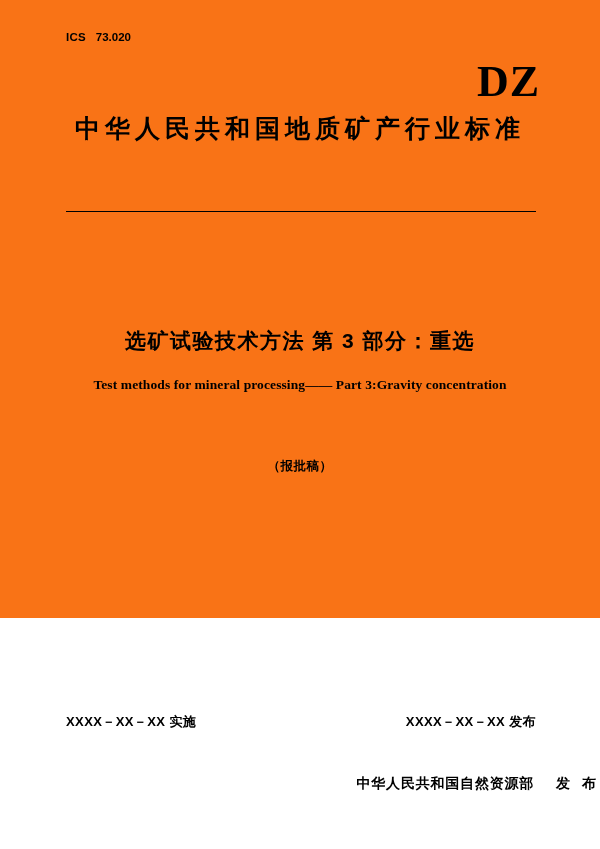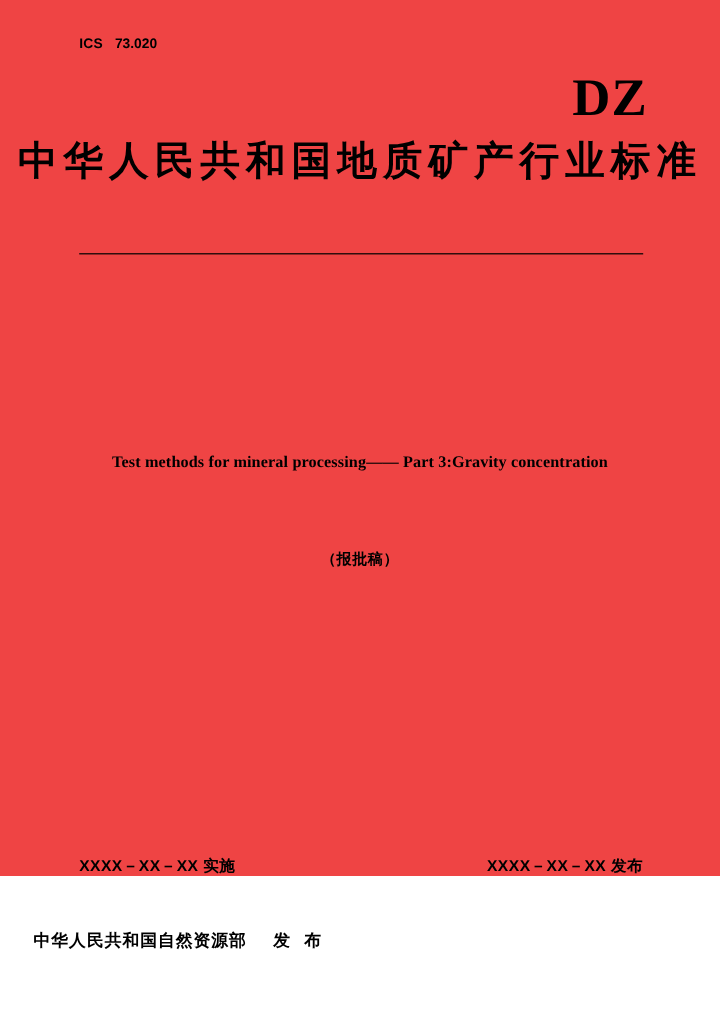--- a/index.html
+++ b/index.html
@@ -13,22 +13,22 @@
     position: relative;
     font-family: "Liberation Serif", serif;
     color: #000000;
     overflow: hidden;
   }
   .page {
     position: absolute;
     left: 0;
     top: 0;
     width: 600px;
-    height: 730px;
-    background: #ef4444;
+    height: 618px;
+    background: #f97316;
   }
 
   
   .header-codes {
     position: absolute;
     left: 66px;
     top: 24px;
     font-family: "Liberation Sans", sans-serif;
     font-weight: bold;
     line-height: 1.45;
@@ -64,21 +64,21 @@
 
   
   .std-title {
     position: absolute;
     left: 0;
     right: 0;
     top: 112px;
     text-align: center;
     font-family: "Liberation Sans", sans-serif;
     font-weight: bold;
-    font-size: 33px;
+    font-size: 25px;
     letter-spacing: 5px;
     white-space: nowrap;
   }
 
   
   .std-number {
     position: absolute;
     right: 60px;
     top: 163px;
     font-family: "Liberation Sans", sans-serif;
@@ -147,26 +147,25 @@
     font-size: 13px;
     letter-spacing: 0.4px;
   }
 
   
   .issuer {
     position: absolute;
     left: 0;
     right: 0;
     top: 775px;
-    text-align: left;
+    text-align: right;
     font-family: "Liberation Sans", sans-serif;
     font-weight: bold;
     font-size: 14px;
     letter-spacing: 0.8px;
-    margin-left: 28px;
   }
   .issuer .issuer-gap {
     display: inline-block;
     width: 22px;
   }
   .issuer .publish-word {
     letter-spacing: 4px;
   }
 </style>
 </head>
@@ -180,20 +179,21 @@
     </span>
   </div>
 
   <div class="dz-mark">DZ</div>
 
   <div class="std-title">中华人民共和国地质矿产行业标准</div>
 
 
   <div class="rule-top"></div>
 
+  <div class="doc-title-cn">选矿试验技术方法 第 3 部分：重选</div>
 
   <div class="doc-title-en">Test methods for mineral processing—— Part 3:Gravity concentration</div>
 
   <div class="draft-note">（报批稿）</div>
 
   <div class="footer-dates">
     <span>XXXX－XX－XX 实施</span>
     <span>XXXX－XX－XX 发布</span>
   </div>
 

